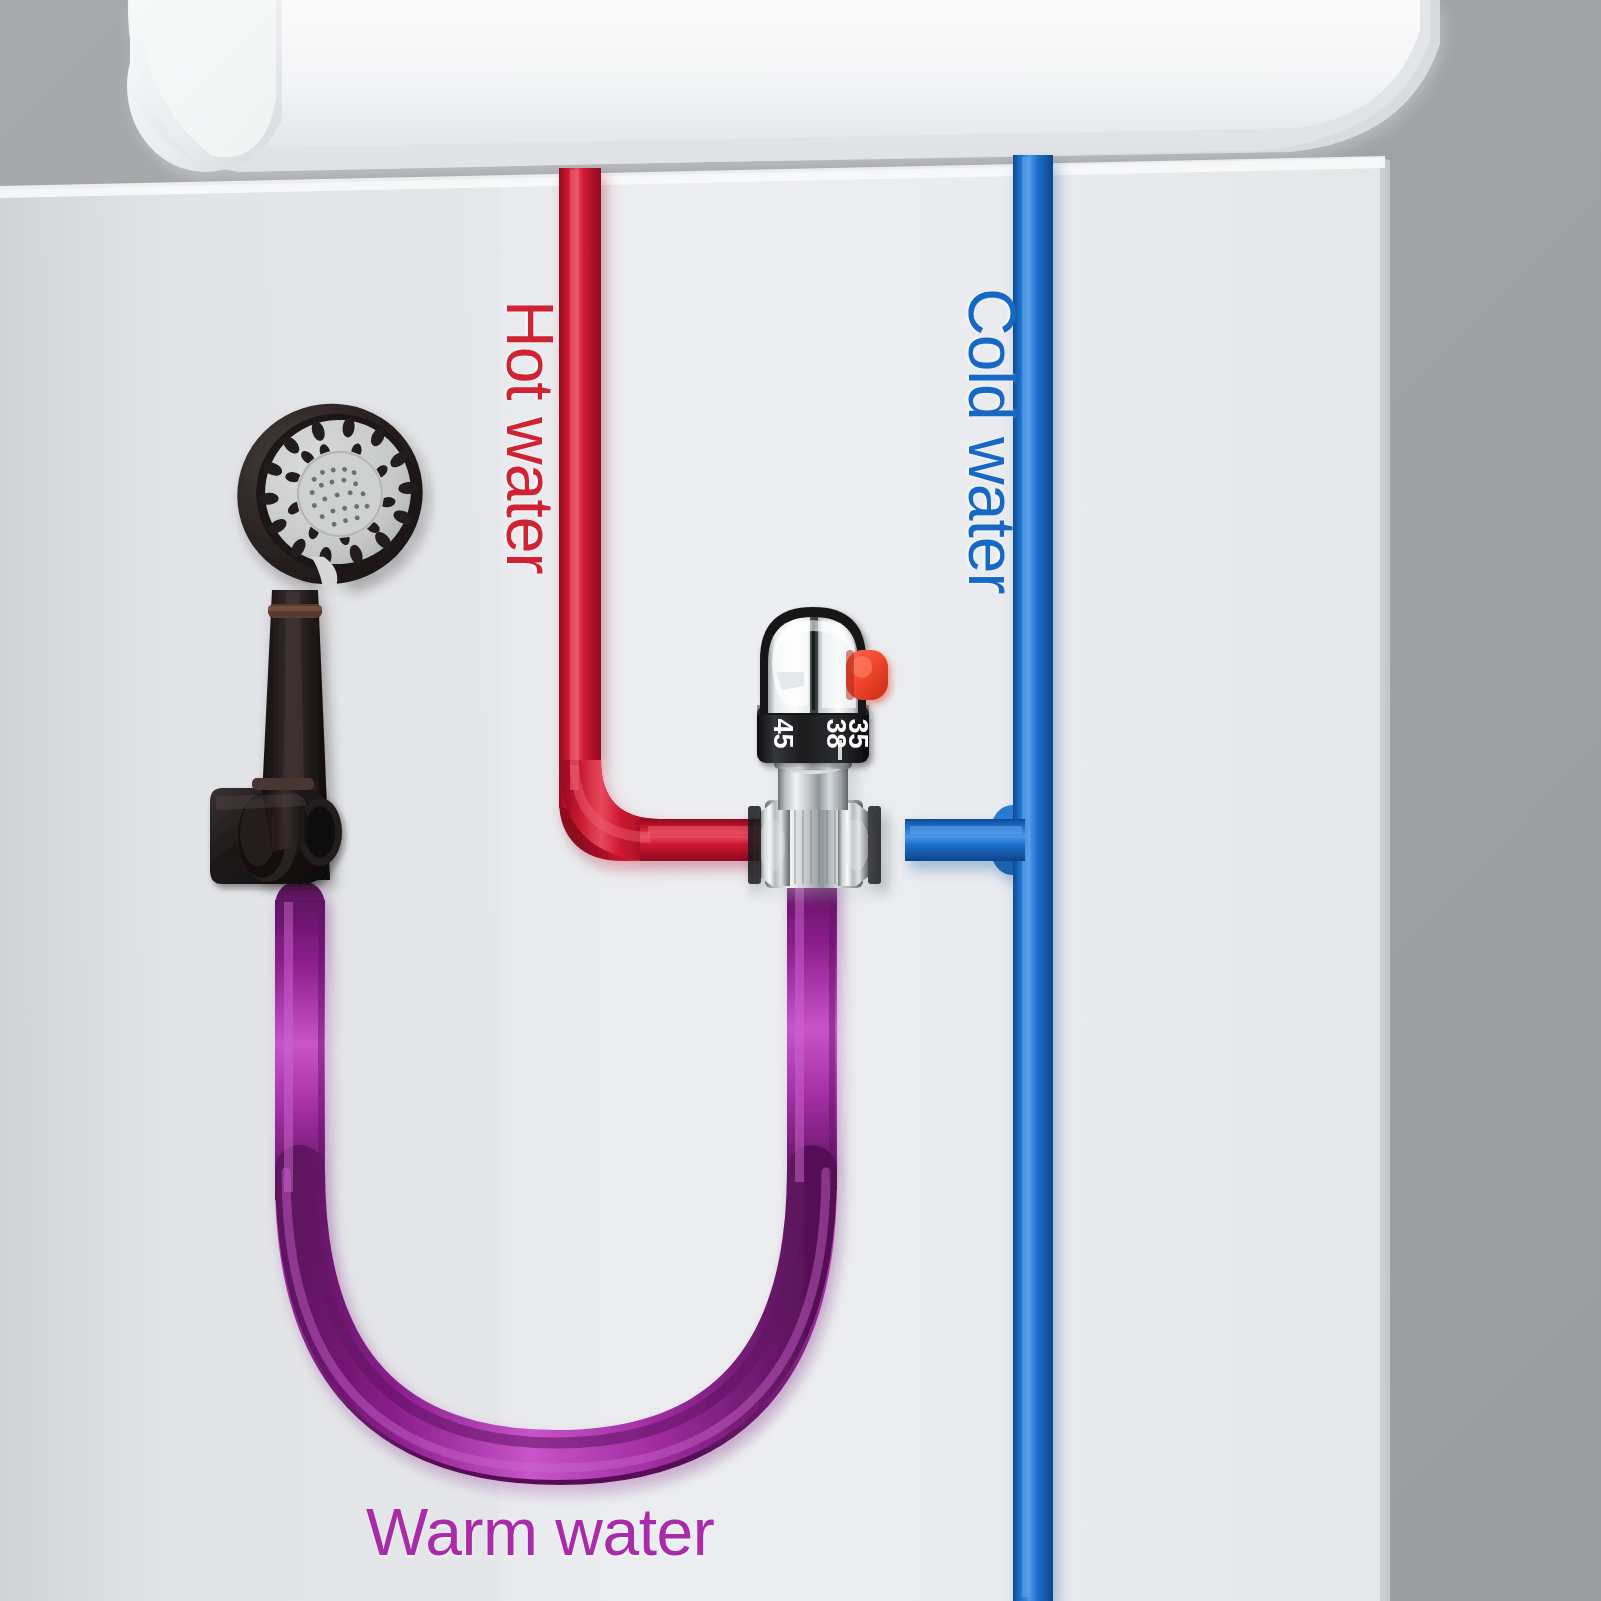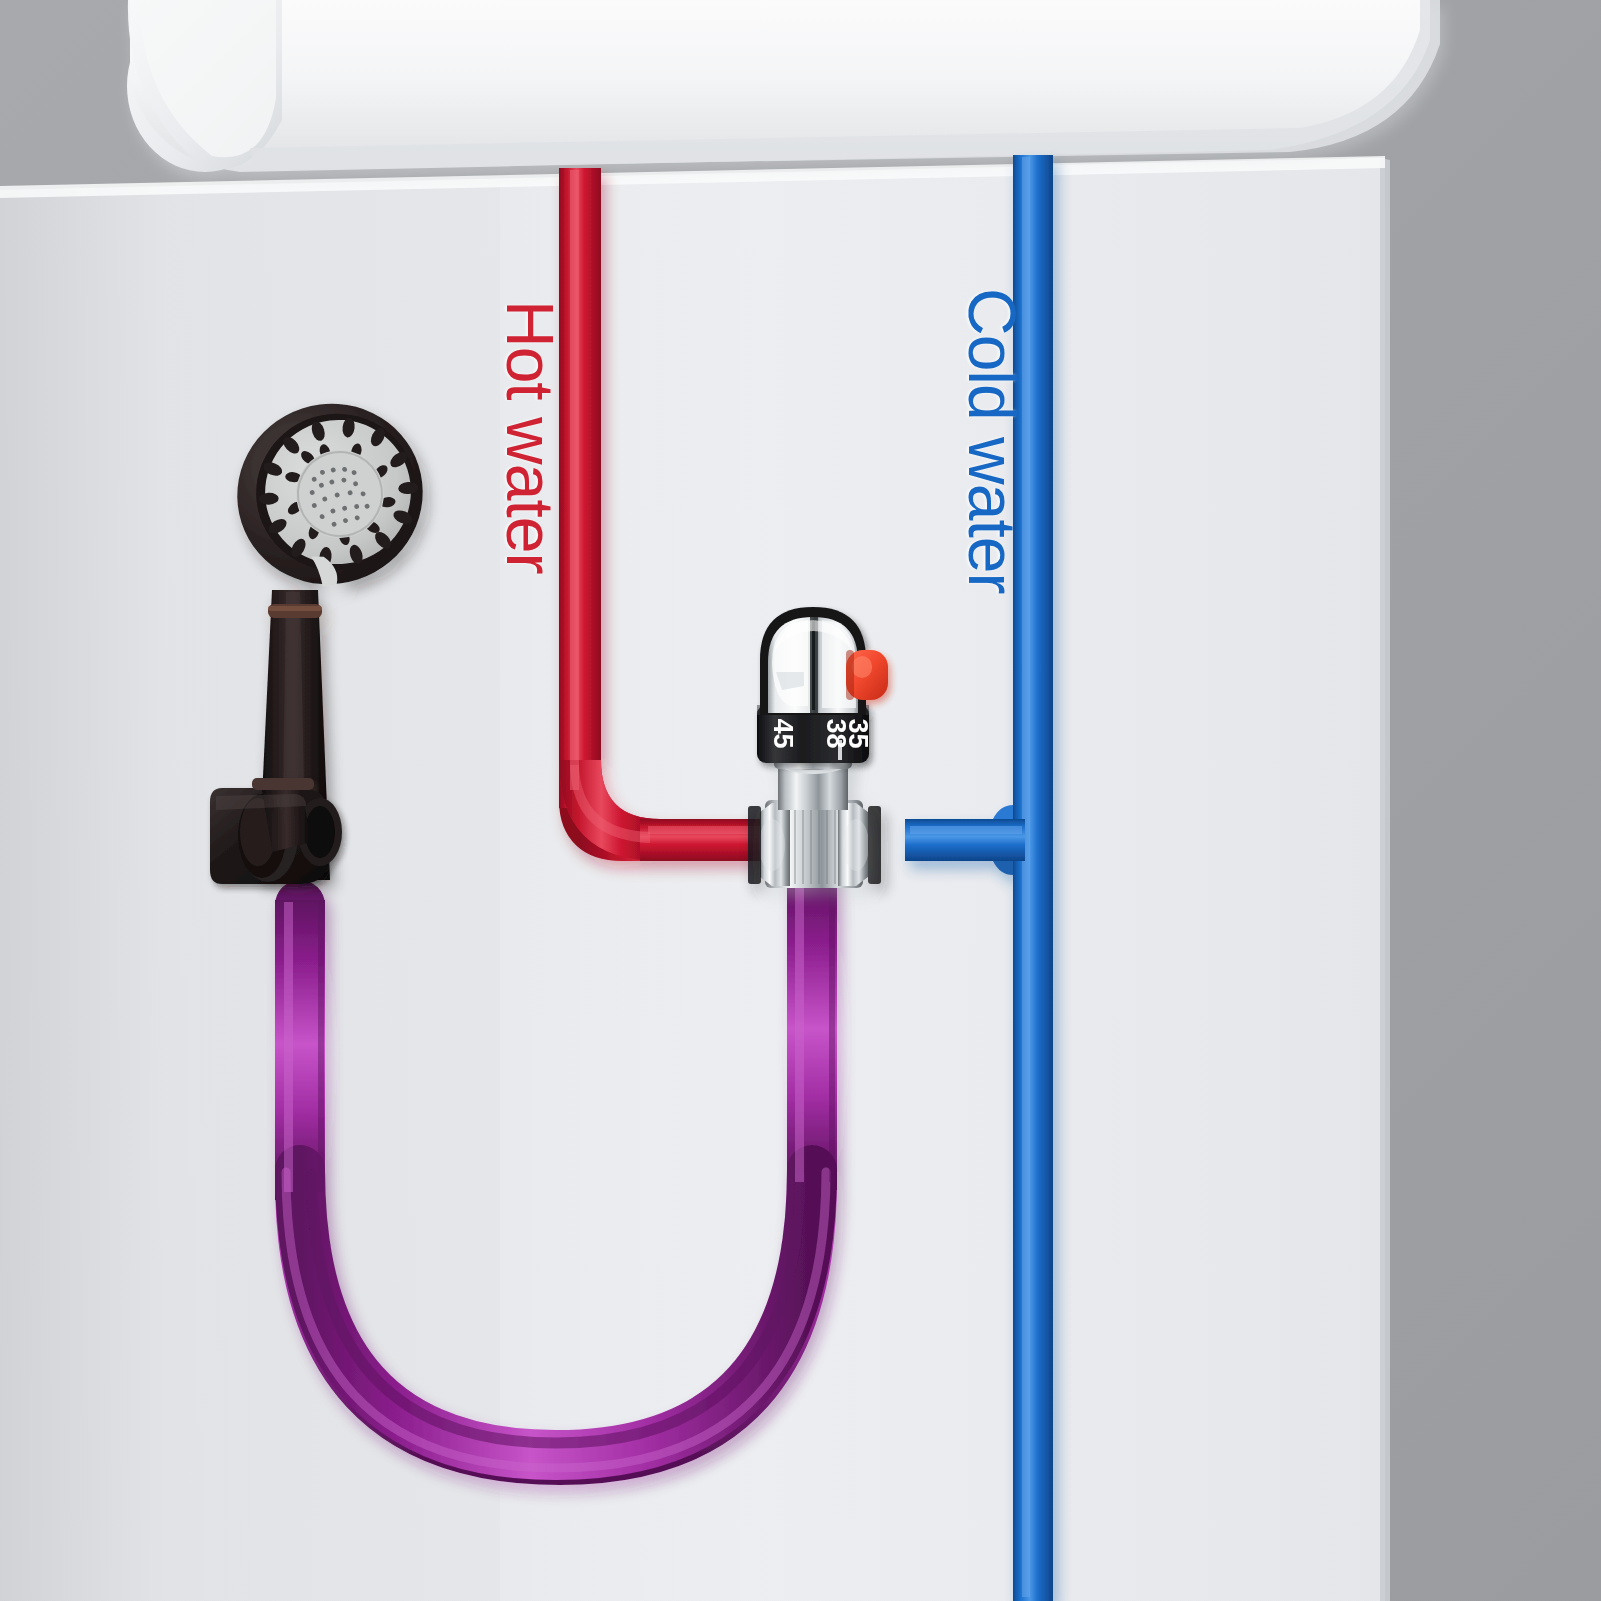--- a/index.html
+++ b/index.html
@@ -428,18 +428,19 @@
 
       <rect x="252" y="778" width="62" height="12" rx="5" fill="#4a3430"></rect>
 
       <path d="M 216 796 L 296 794 Q 306 796 306 806 L 216 810 Z" fill="#554848" opacity="0.4"></path>
     </g>
 
   </svg>
 
   <div class="lbl lbl-hot">Hot water</div>
   <div class="lbl lbl-cold">Cold water</div>
+  <div class="lbl lbl-warm">Warm water</div>
 
   <div class="temp-num" style="left:765px;top:718px;width:34px;text-align:center;">45</div>
   <div class="temp-num" style="left:818px;top:718px;width:34px;text-align:center;">38</div>
   <div class="temp-num" style="left:840px;top:718px;width:34px;text-align:center;">35</div>
 
 </div>
 
 </body></html>

